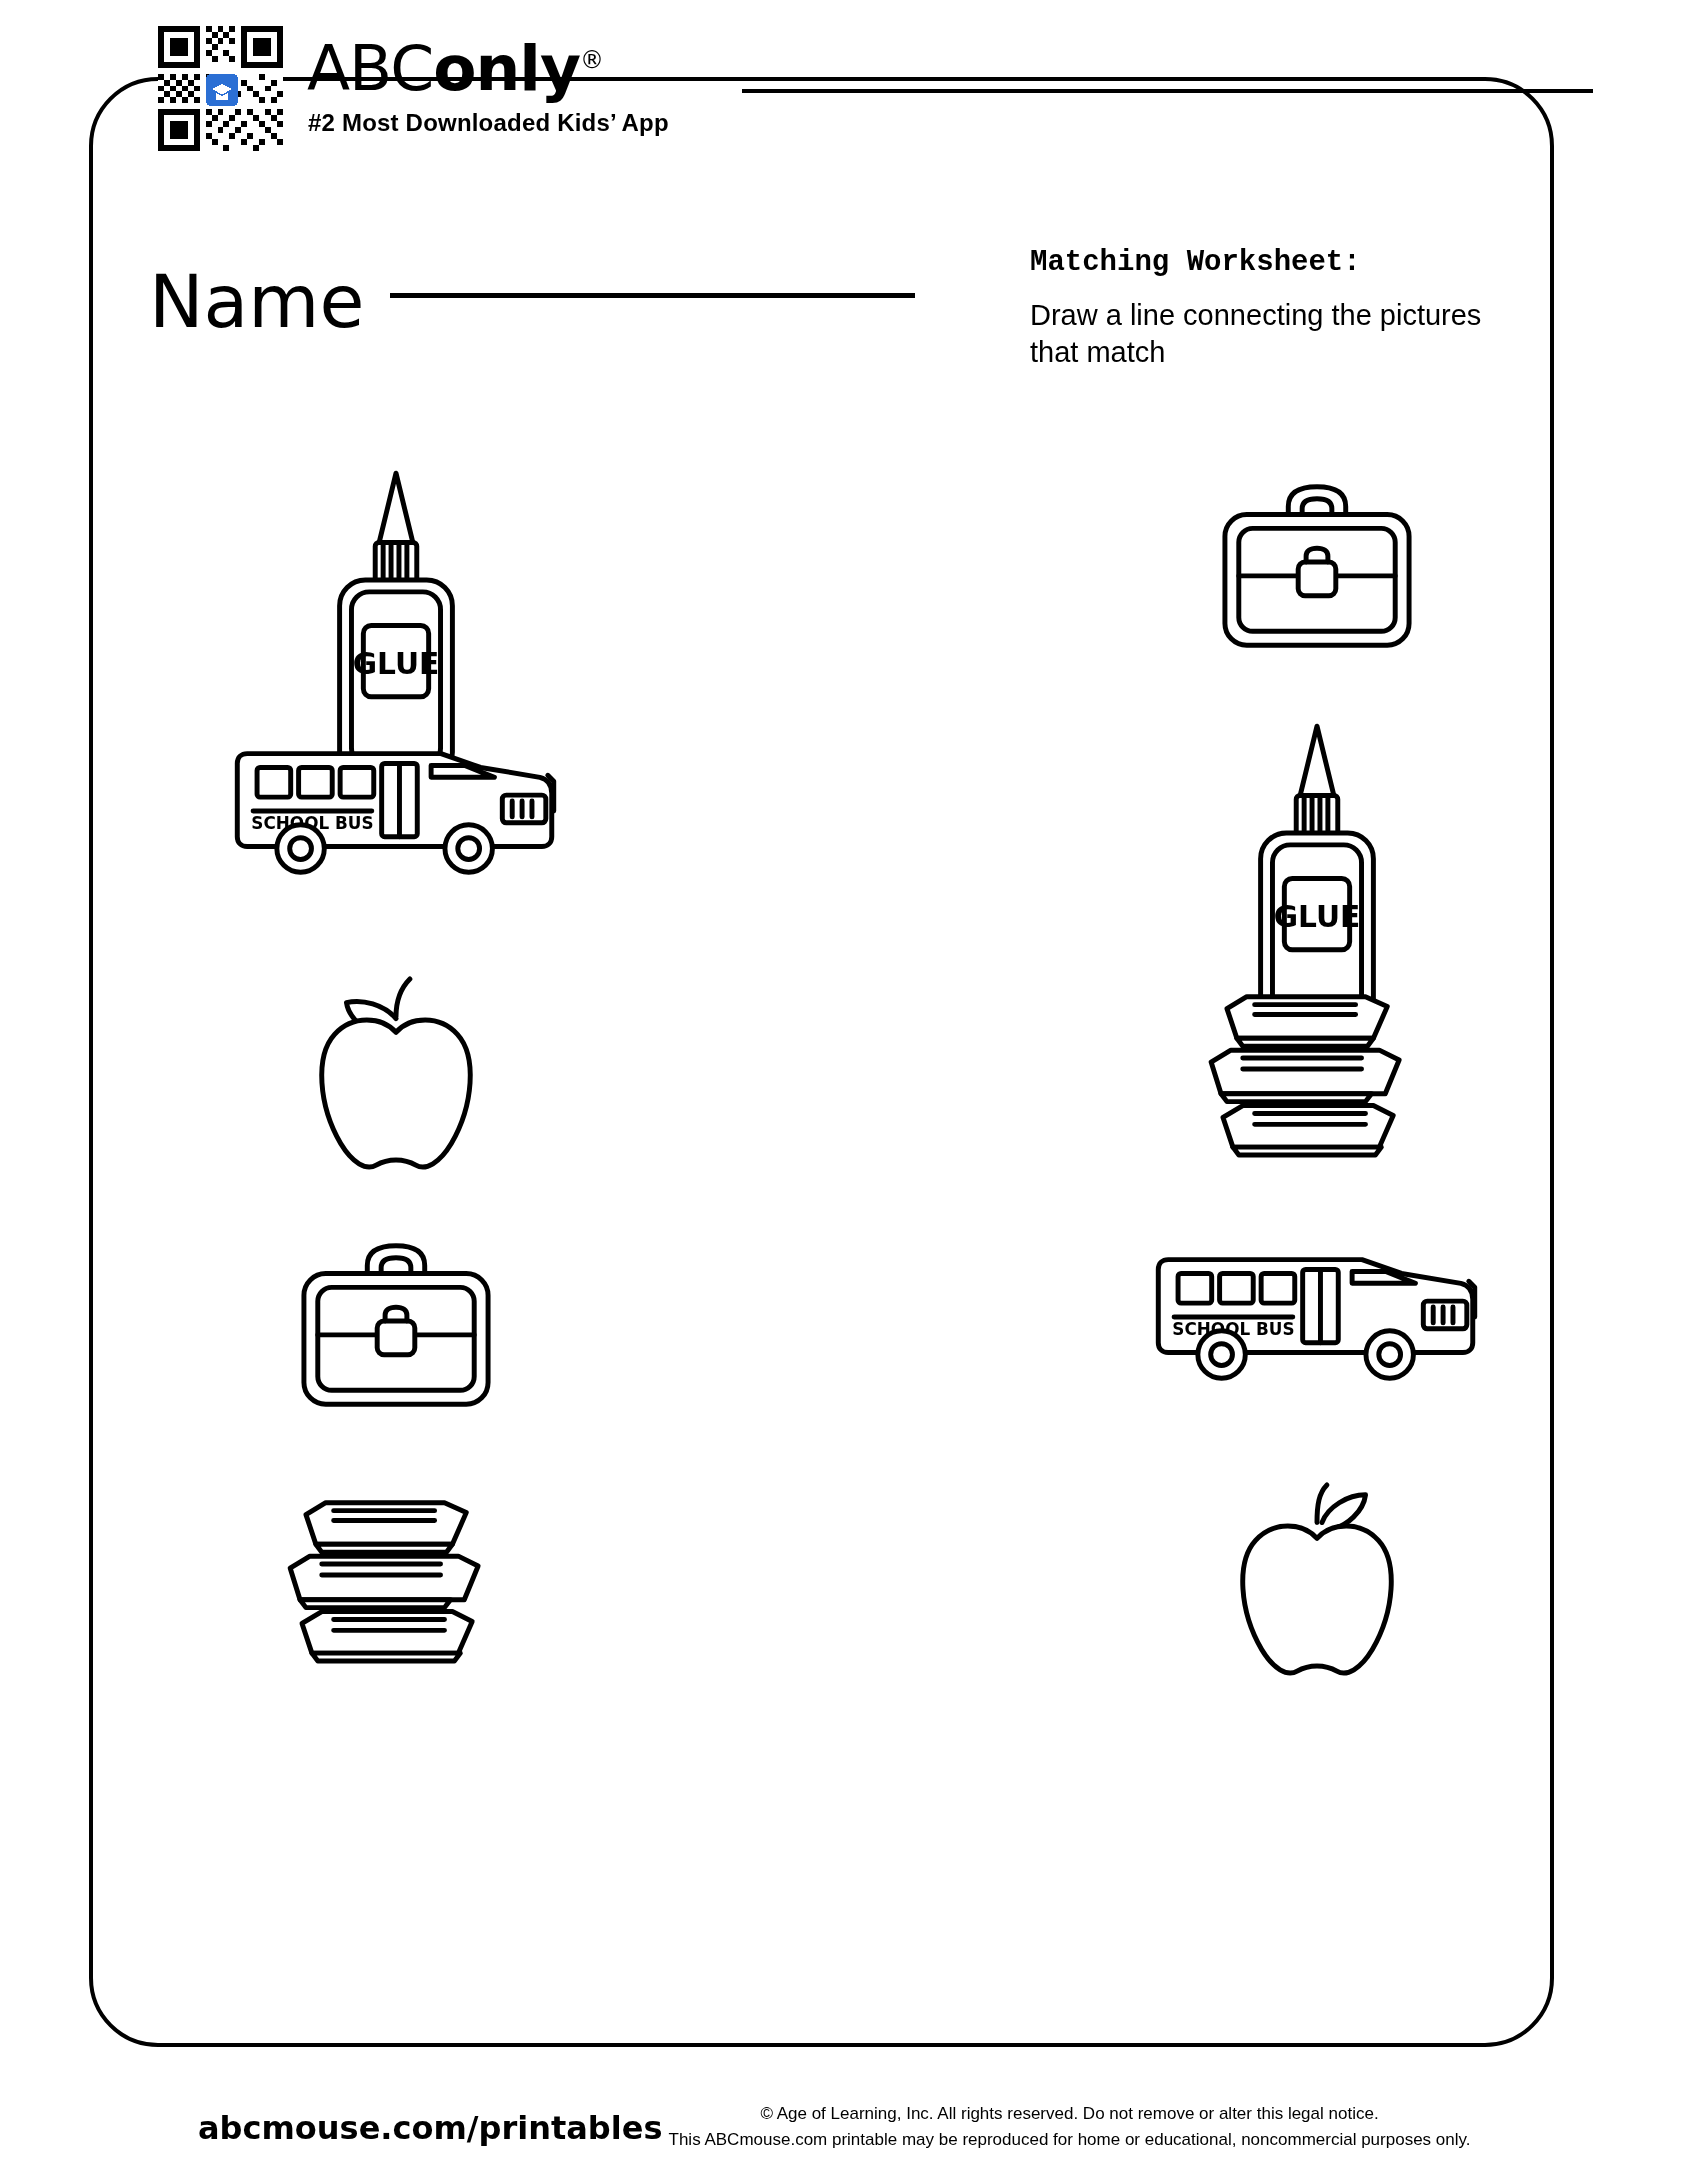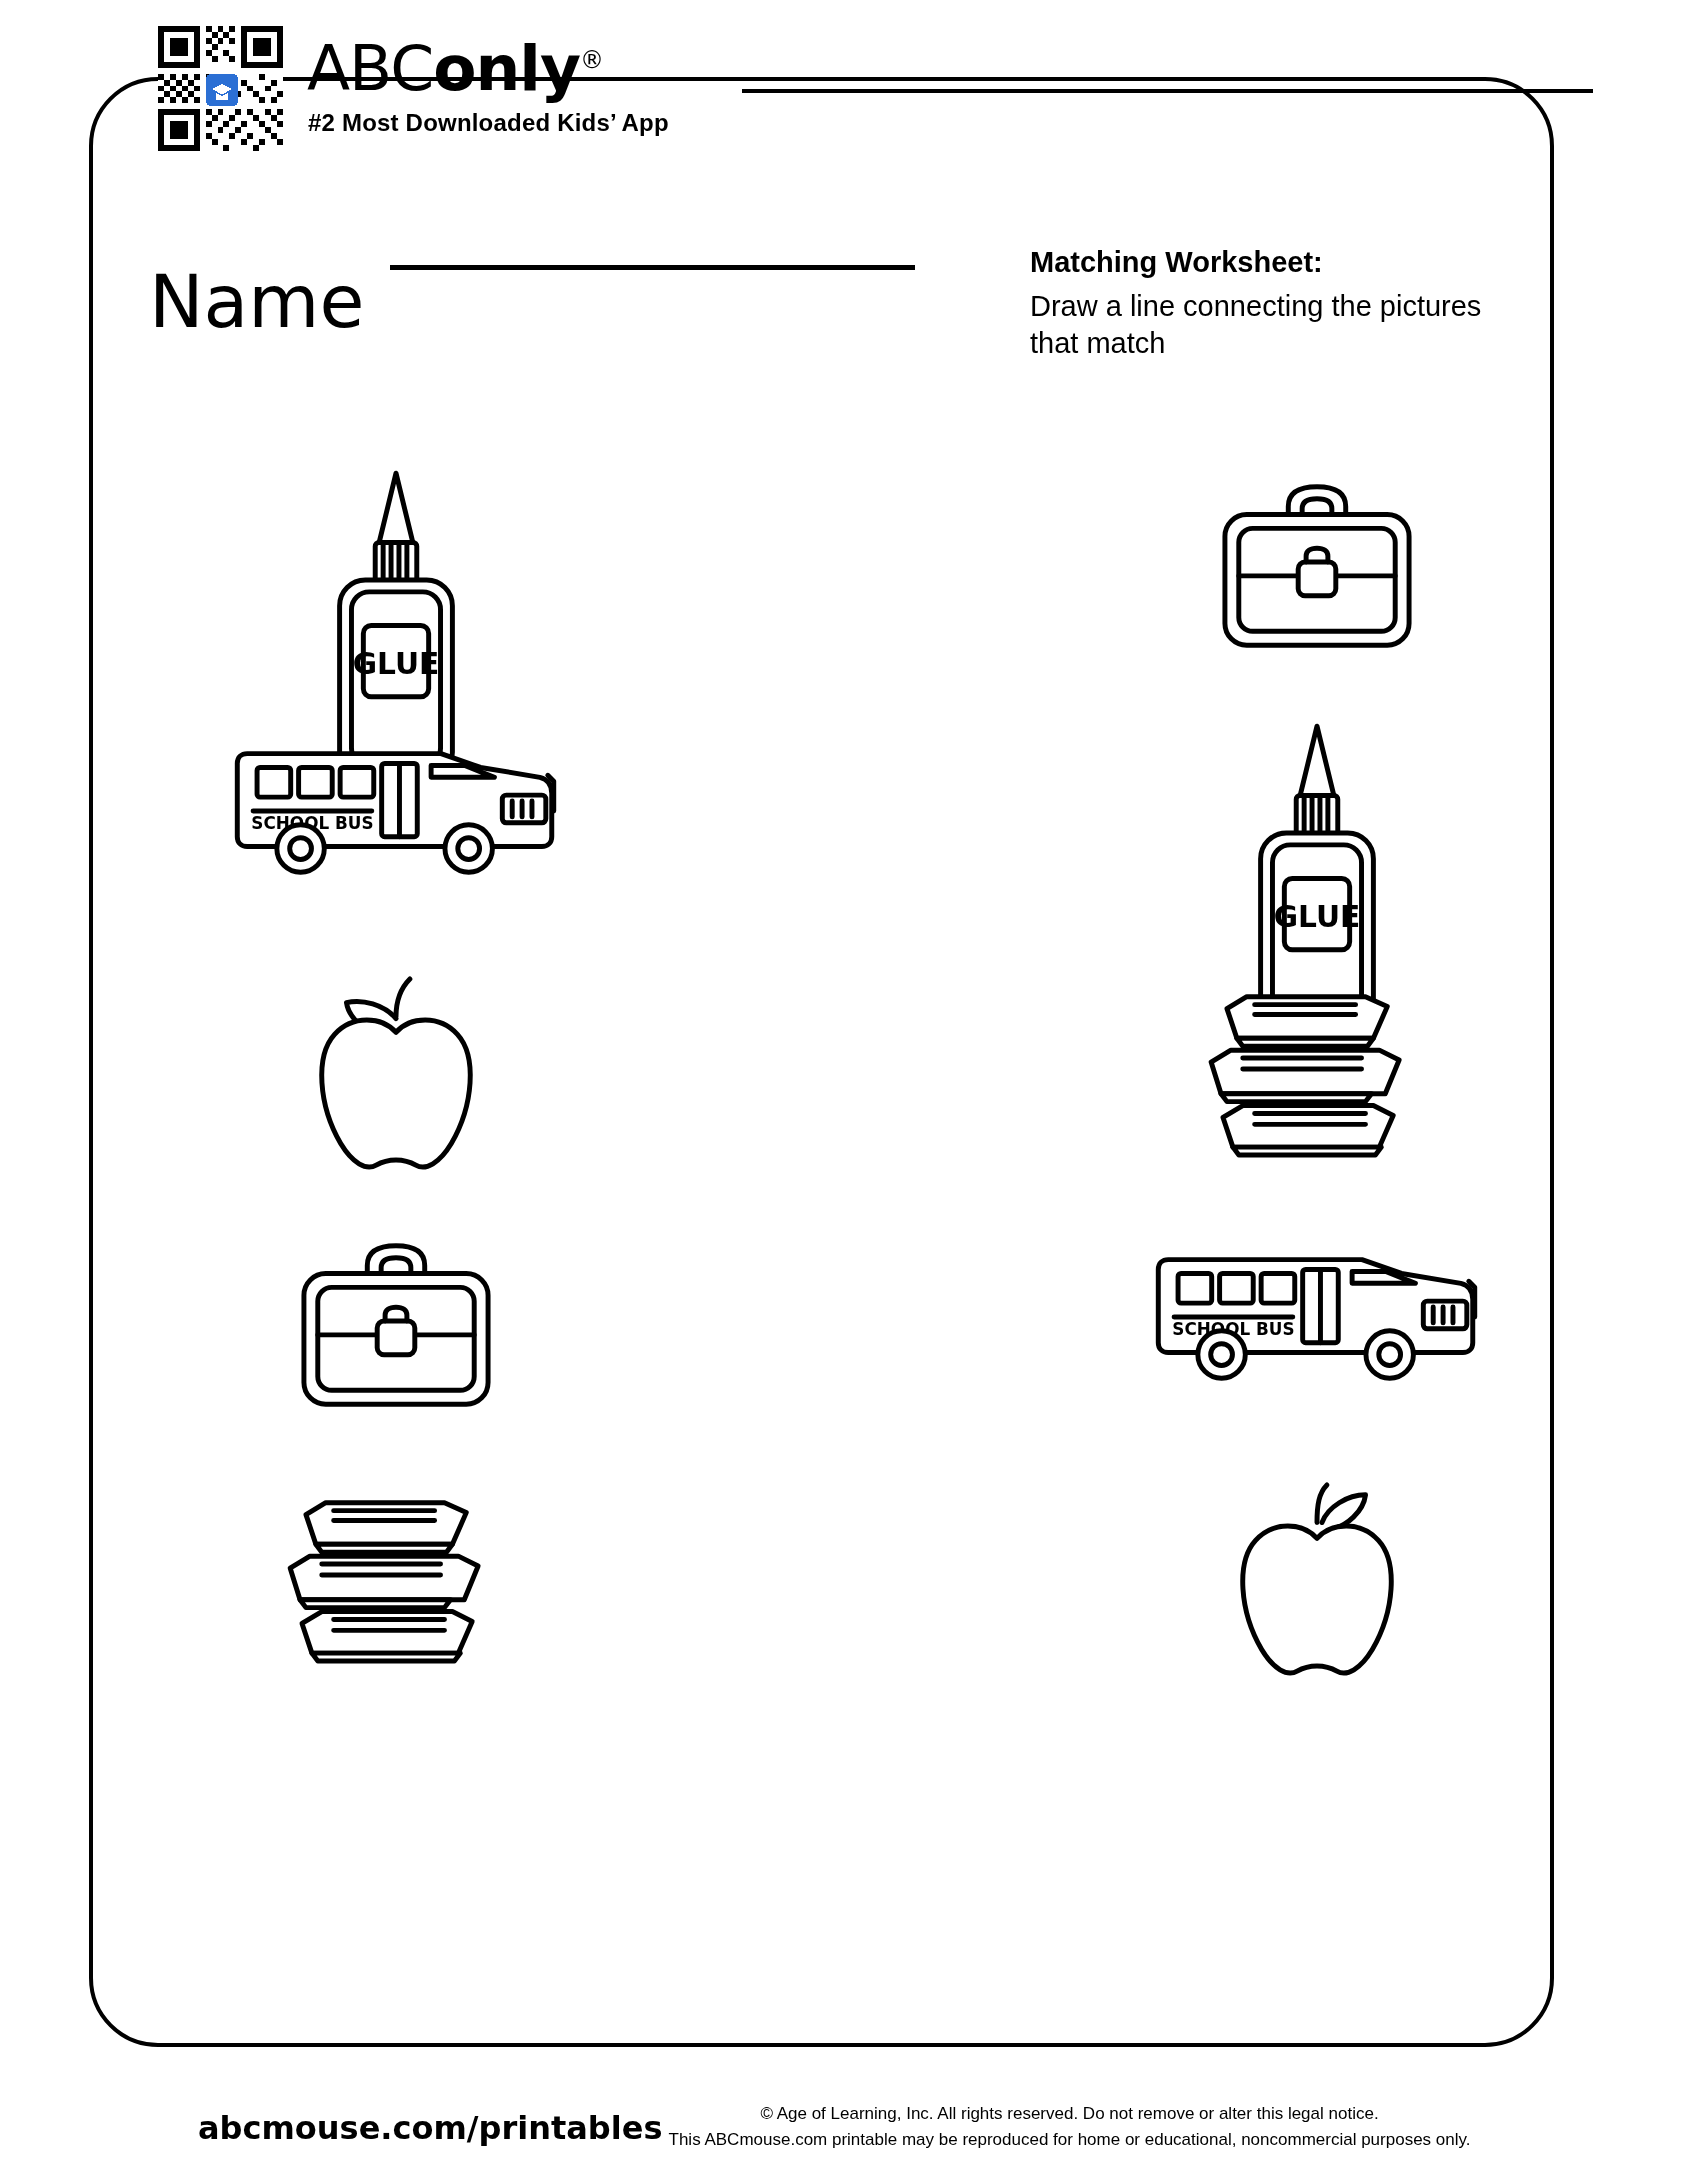--- a/index.html
+++ b/index.html
@@ -86,21 +86,21 @@
     height: 119px;
     background: #fff;
   }
 
   
   .name-row {
     position: absolute;
     left: 149px;
     top: 265px;
     display: flex;
-    align-items: flex-start;
+    align-items: center;
   }
   .name-label {
     font-size: 73px;
     font-family: "DejaVu Sans", sans-serif;
     font-weight: 400;
     line-height: 1;
   }
   .name-line {
     width: 525px;
     height: 5px;
@@ -112,21 +112,22 @@
   
   .instructions {
     position: absolute;
     left: 1030px;
     top: 246px;
     width: 465px;
   }
   .instructions .title {
     font-size: 29px;
     font-weight: bold;
-    margin-bottom: 9px;
+    margin-bottom: 18px;
+    font-family: Liberation Mono, monospace;
   }
   .instructions .body {
     font-size: 29px;
     line-height: 1.28;
     font-weight: 400;
   }
 
   
   .col {
     position: absolute;

